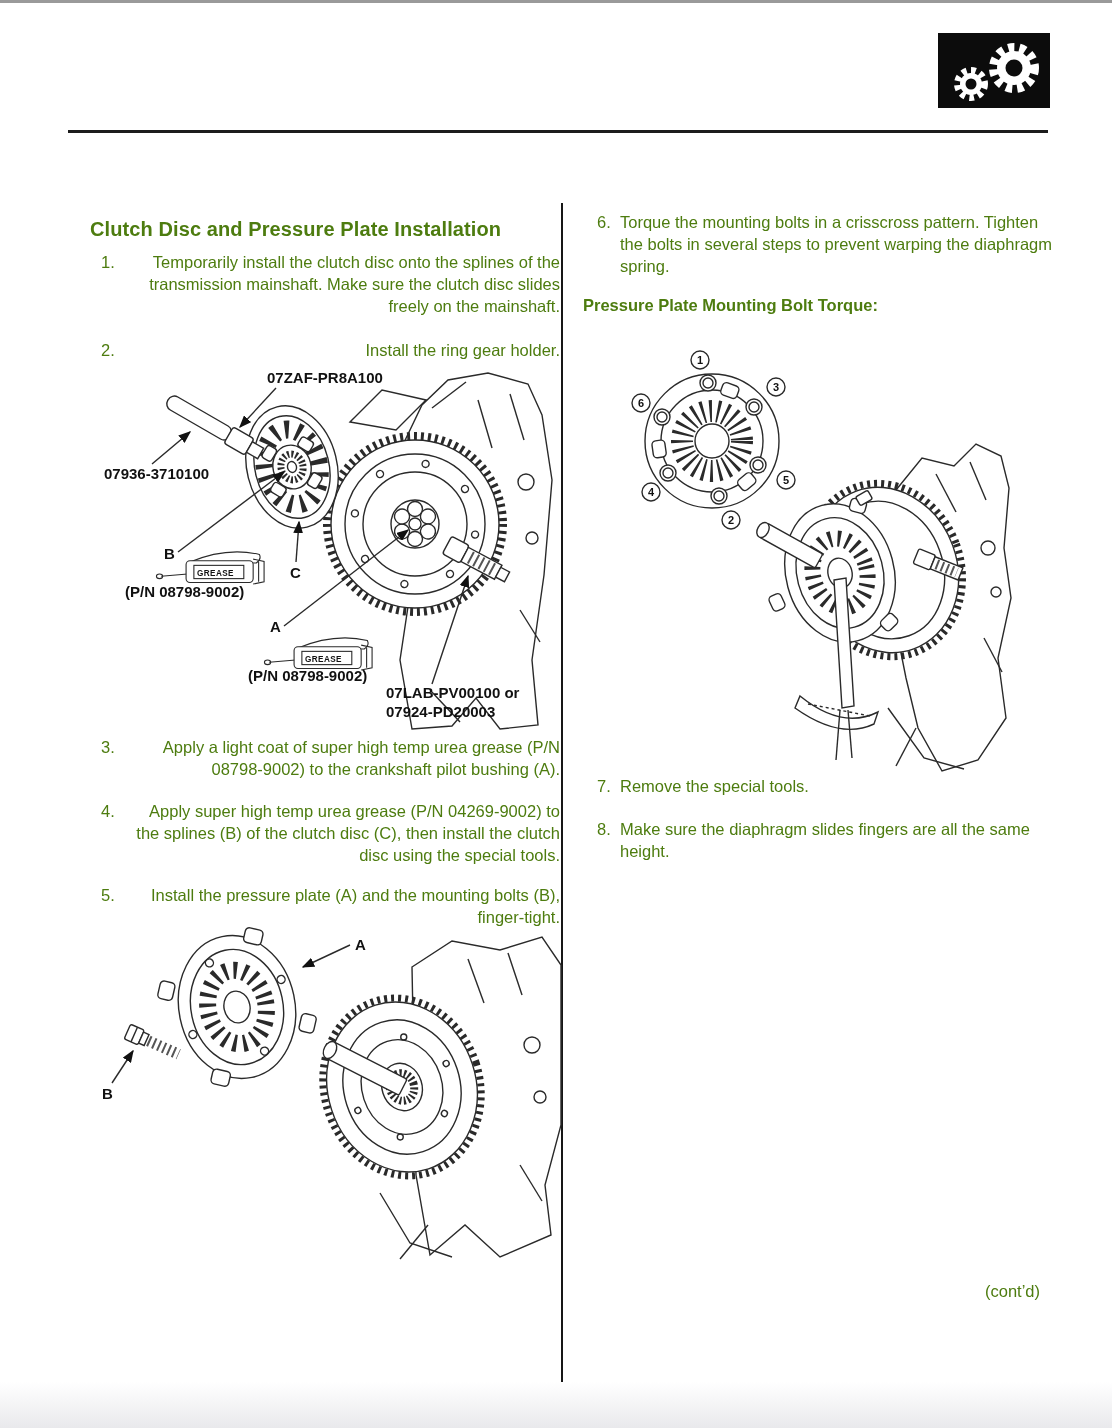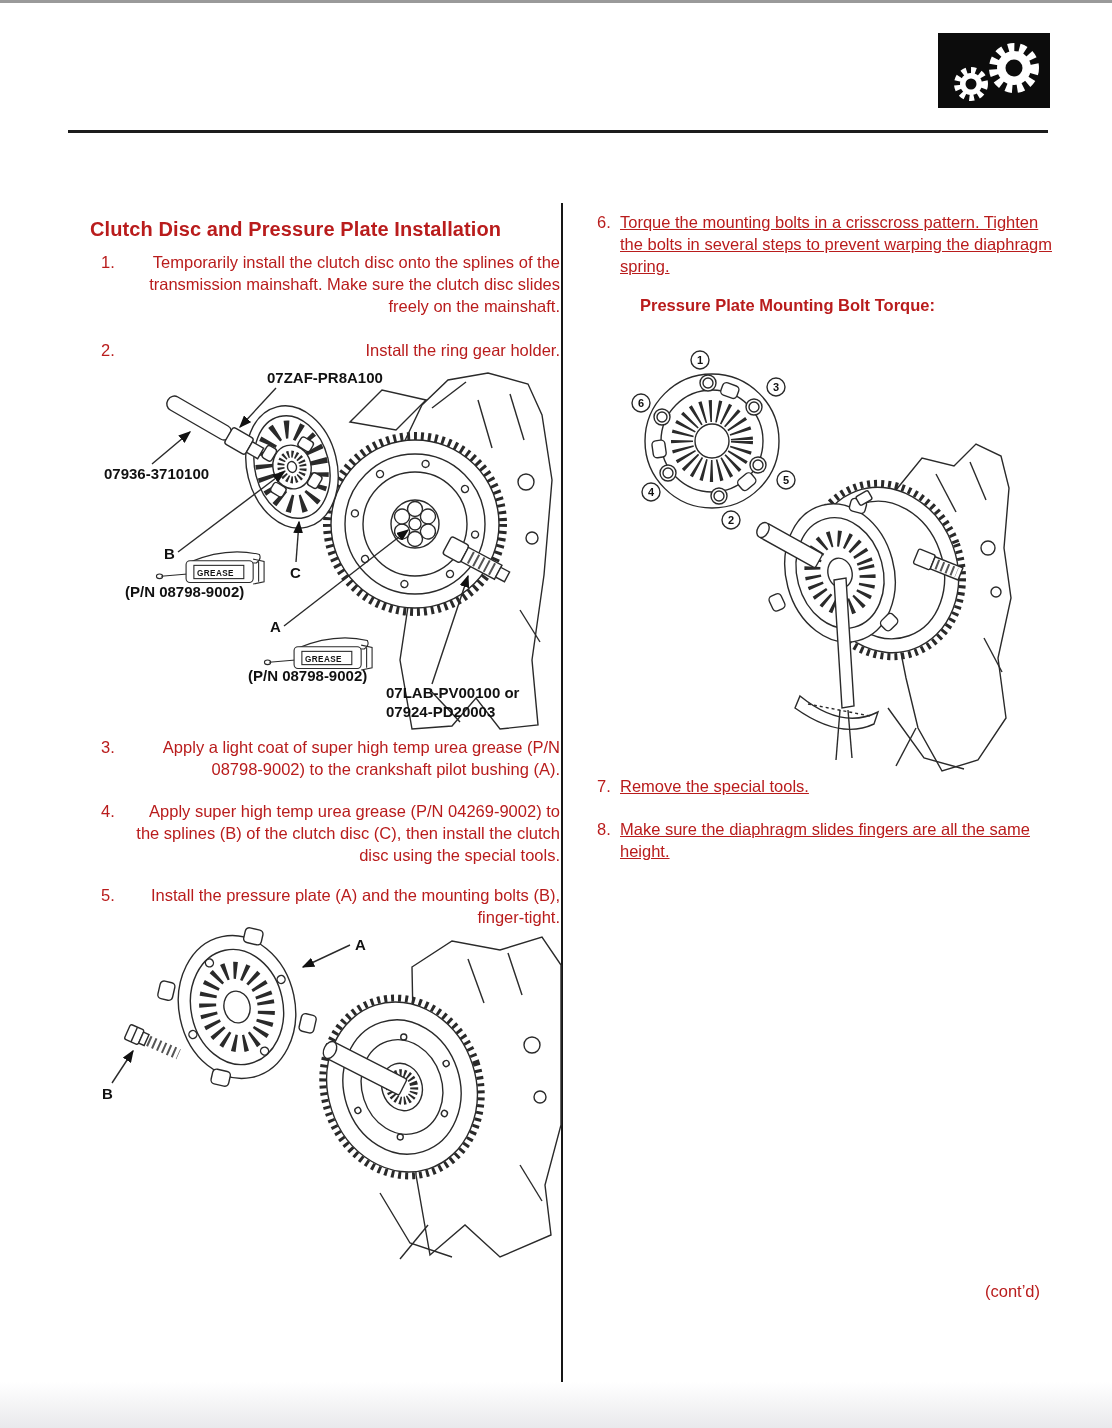--- a/index.html
+++ b/index.html
@@ -1,33 +1,33 @@
 <!DOCTYPE html>
 <html><head>
 <meta charset="utf-8">
 <style>
   html,body { margin:0; padding:0; background:#fff; }
   .page {
     position:relative; width:1112px; height:1428px; overflow:hidden;
-    background:#ffffff; color:#b91c1c;
+    background:#ffffff; color:#4d7c0f;
     font-family:"Liberation Sans", sans-serif;
   }
   .top-edge { position:absolute; left:0; top:0; width:100%; height:3px; background:#9a9a9a; }
   .bottom-fade { position:absolute; left:0; bottom:0; width:100%; height:46px;
     background:linear-gradient(to bottom,#ffffff,#e9e9ec); }
   .logo-box { position:absolute; left:938px; top:33px; width:112px; height:75px; background:#0c0c0c; }
   .hrule { position:absolute; left:68px; top:130px; width:980px; height:3px; background:#1c1c1c; }
   .vrule { position:absolute; left:561px; top:203px; width:2px; height:1179px; background:#161616; }
   .title { position:absolute; left:90px; top:205px; font-size:20px; font-weight:700; letter-spacing:.1px; }
   .step { position:absolute; display:flex; font-size:16.5px; line-height:22px; }
   .step .num { width:23px; flex:none; }
   .step .txt { }
   .lcol .txt { width:436px;text-align:right; }
-  .rcol .txt { width:434px;text-decoration:underline; }
-  .torque { position:absolute; left:640px; top:294px; font-size:16.5px; line-height:22px; font-weight:700; }
+  .rcol .txt { width:434px; }
+  .torque { position:absolute; left:583px; top:294px; font-size:16.5px; line-height:22px; font-weight:700; }
   .contd { position:absolute; left:900px; top:1282px; width:140px; text-align:right; font-size:16.5px; }
   .fig { position:absolute; }
   svg { display:block; }
   svg text { font-family:"Liberation Sans", sans-serif; fill:#111; }
   .ptext { font-weight:700; font-size:15px; }
   .ltext { font-weight:700; font-size:15px; }
   .gtext { font-weight:700; font-size:10.5px; letter-spacing:.5px; }
   .ntext { font-weight:700; font-size:11px; }
   .ln { stroke:#2a2a2a; stroke-width:1.4; fill:none; }
   .wfill { fill:#ffffff; stroke:#2a2a2a; stroke-width:1.4; }

